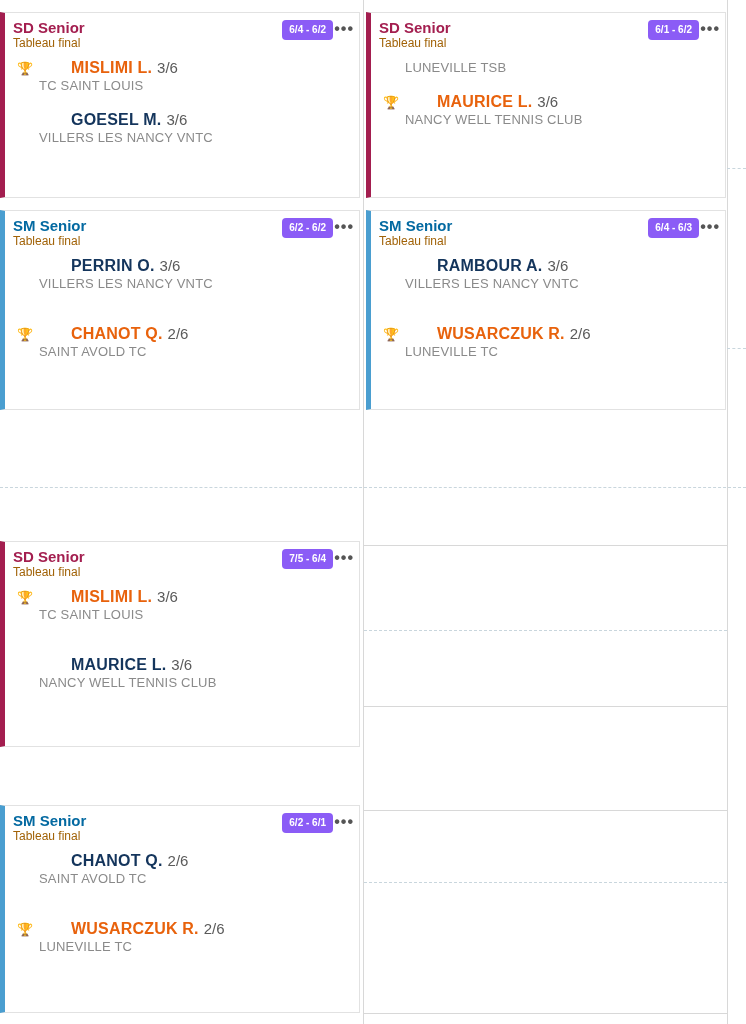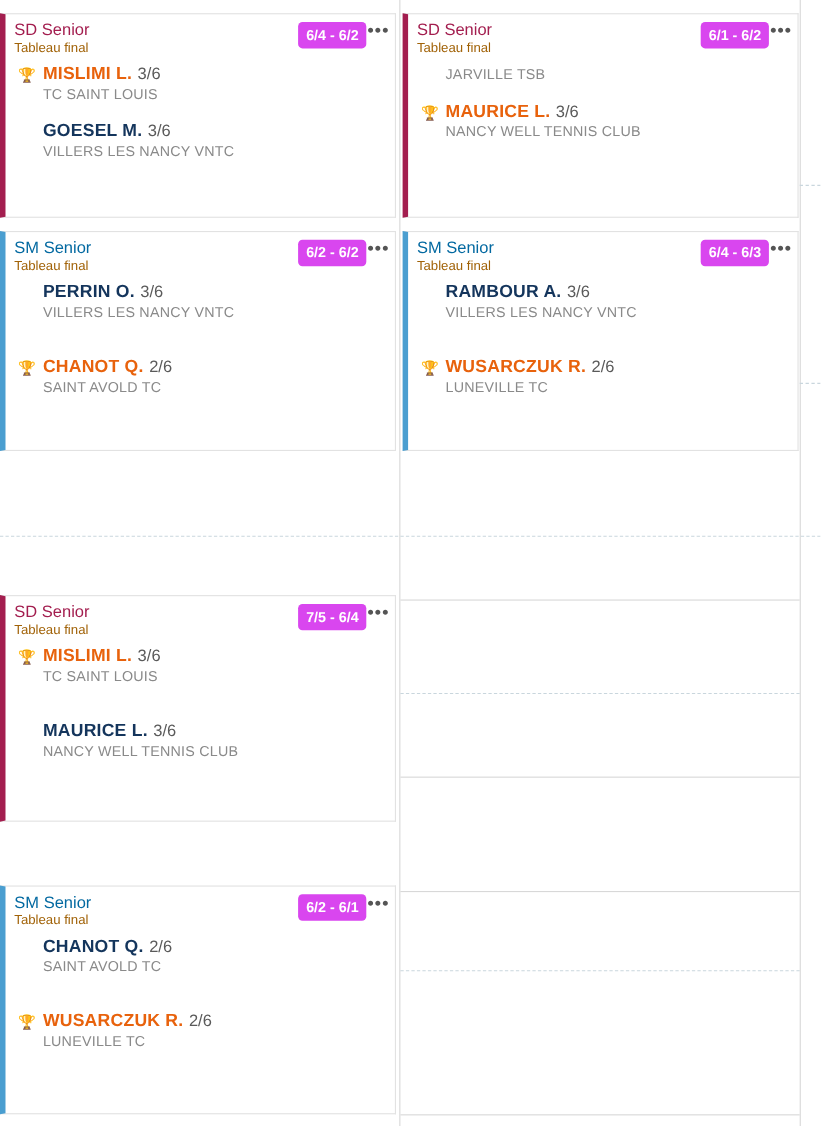--- a/index.html
+++ b/index.html
@@ -42,37 +42,37 @@
   .match.sd { border-left-color: #a31e4f; }
   .match.sm { border-left-color: #4a9ed0; }
 
   .m-head {
     position: relative;
     padding: 6px 8px 4px 8px;
     height: 44px;
   }
   .m-title {
     font-size: 15px;
-    font-weight: normal;
+    font-weight: bold;
     line-height: 17px;
   }
   .sd .m-title { color: #a31e4f; }
   .sm .m-title { color: #0369a1; }
   .m-sub {
     font-size: 12px;
     color: #a16207;
     line-height: 14px;
   }
   .score-badge {
     position: absolute;
     top: 7px;
     right: 26px;
-    background: #d946ef;
+    background: #8b5cf6;
     color: #ffffff;
-    font-size: 13px;
+    font-size: 10px;
     font-weight: bold;
     border-radius: 4px;
     padding: 4px 7px 5px 7px;
     white-space: nowrap;
   }
   .dots {
     position: absolute;
     top: 9px;
     right: 5px;
     color: #555;
@@ -94,20 +94,21 @@
     font-size: 13px;
     line-height: 16px;
   }
   .p-line {
     white-space: nowrap;
   }
   .p-name {
     font-size: 16px;
     font-weight: bold;
     letter-spacing: .2px;
+    margin-left: 32px;
   }
   .p-name.win { color: #e8620c; }
   .p-name.lose { color: #14355c; }
   .p-score {
     font-size: 15px;
     color: #5a5a5a;
     margin-left: 5px;
   }
   .p-club {
     font-size: 13px;
@@ -159,21 +160,21 @@
   </div>
 
   <div class="match sd" style="left:366px; top:12px; width:360px; height:186px;">
     <div class="m-head">
       <div class="m-title">SD Senior</div>
       <div class="m-sub">Tableau final</div>
       <div class="score-badge">6/1 - 6/2</div>
       <div class="dots">•••</div>
     </div>
     <div class="player">
-      <div class="p-club">JARVILLE TSB</div>
+      <div class="p-club">LUNEVILLE TSB</div>
     </div>
     <div class="gap-sm"></div>
     <div class="player">
       <span class="trophy">🏆</span>
       <div class="p-line">
         <span class="p-name win">MAURICE L.</span><span class="p-score">3/6</span>
       </div>
       <div class="p-club">NANCY WELL TENNIS CLUB</div>
     </div>
   </div>

